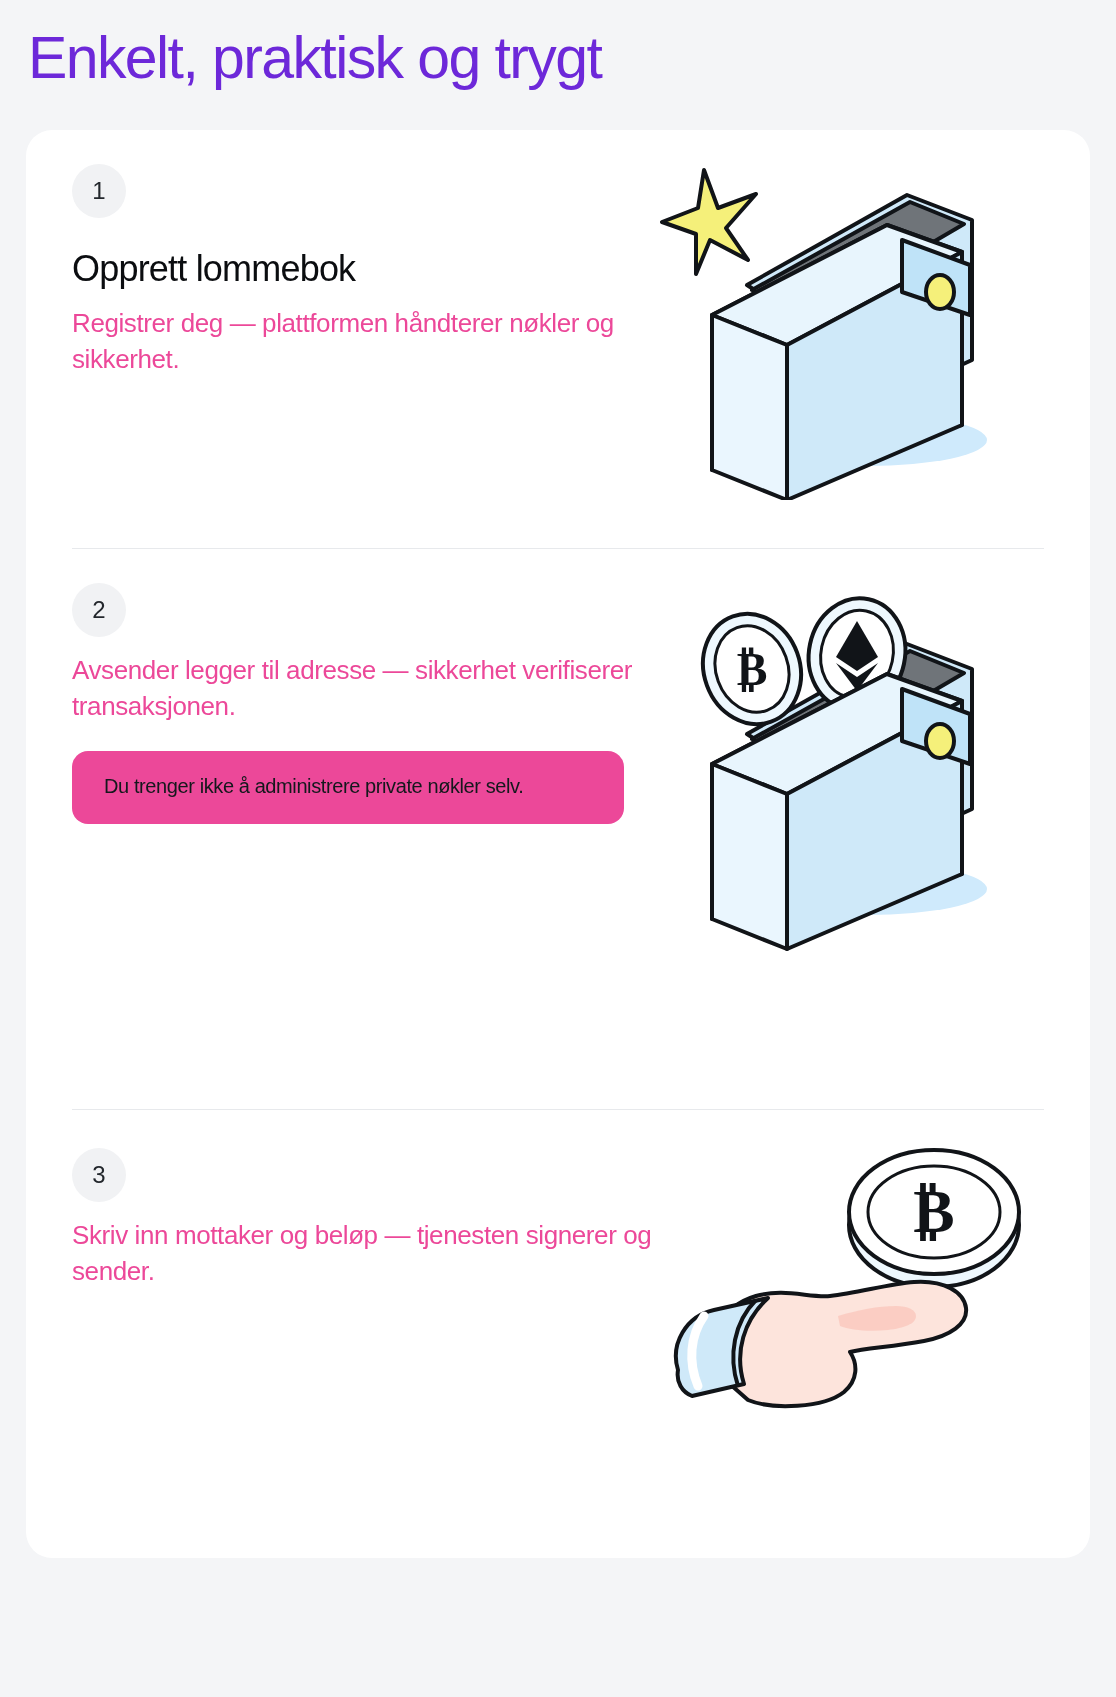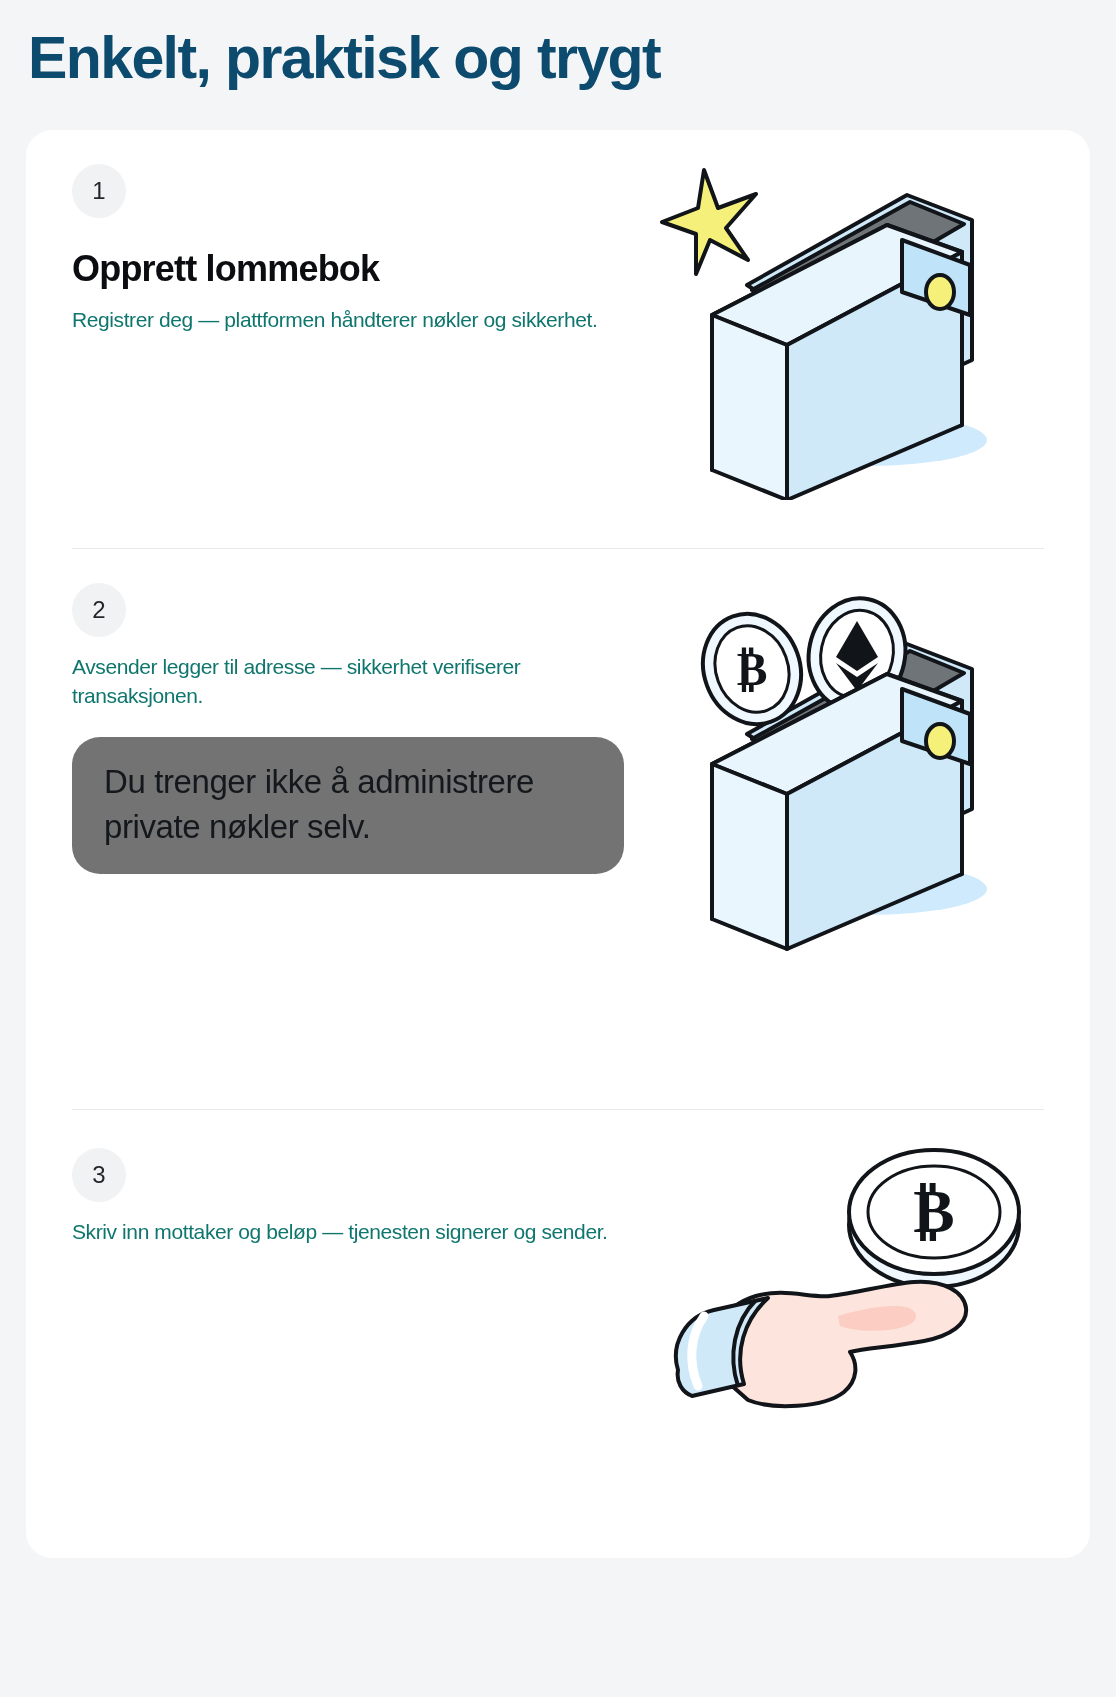--- a/index.html
+++ b/index.html
@@ -16,26 +16,26 @@
     overflow: hidden;
   }
   .page {
     width: 1116px;
     height: 1697px;
     position: relative;
     padding: 0 26px;
   }
   .page-title {
     font-size: 59px;
-    font-weight: 700;
+    font-weight: 400;
     letter-spacing: -1.6px;
     line-height: 1.05;
     margin: 28px 0 0 0;
     padding-left: 2px;
-    color: #0c4a6e;
+    color: #6d28d9;
   }
   .card {
     margin-top: 40px;
     background: #ffffff;
     border-radius: 26px;
     width: 1064px;
     height: 1428px;
     overflow: hidden;
     position: relative;
   }
@@ -65,39 +65,39 @@
     background: #f1f2f4;
     display: flex;
     align-items: center;
     justify-content: center;
     font-size: 24px;
     color: #23272c;
     font-weight: 400;
   }
   .step-title {
     font-size: 36px;
-    font-weight: 700;
+    font-weight: 400;
     letter-spacing: -0.8px;
     margin: 30px 0 0 0;
     color: #0b0d10;
   }
   .step-desc {
-    font-size: 21px;
+    font-size: 26px;
     line-height: 1.38;
     letter-spacing: -0.4px;
     margin: 16px 0 0 0;
-    color: #0f766e;
+    color: #ec4899;
   }
   .note {
     margin-top: 26px;
-    background: #737373;
-    border-radius: 28px;
+    background: #ec4899;
+    border-radius: 16px;
     padding: 22px 26px 24px 32px;
     width: 552px;
-    font-size: 33px;
+    font-size: 20px;
     line-height: 1.38;
     letter-spacing: -0.4px;
     color: #14181c;
   }
   .art {
     flex: 1 1 auto;
     display: flex;
     align-items: flex-start;
     justify-content: center;
     padding-top: 10px;

